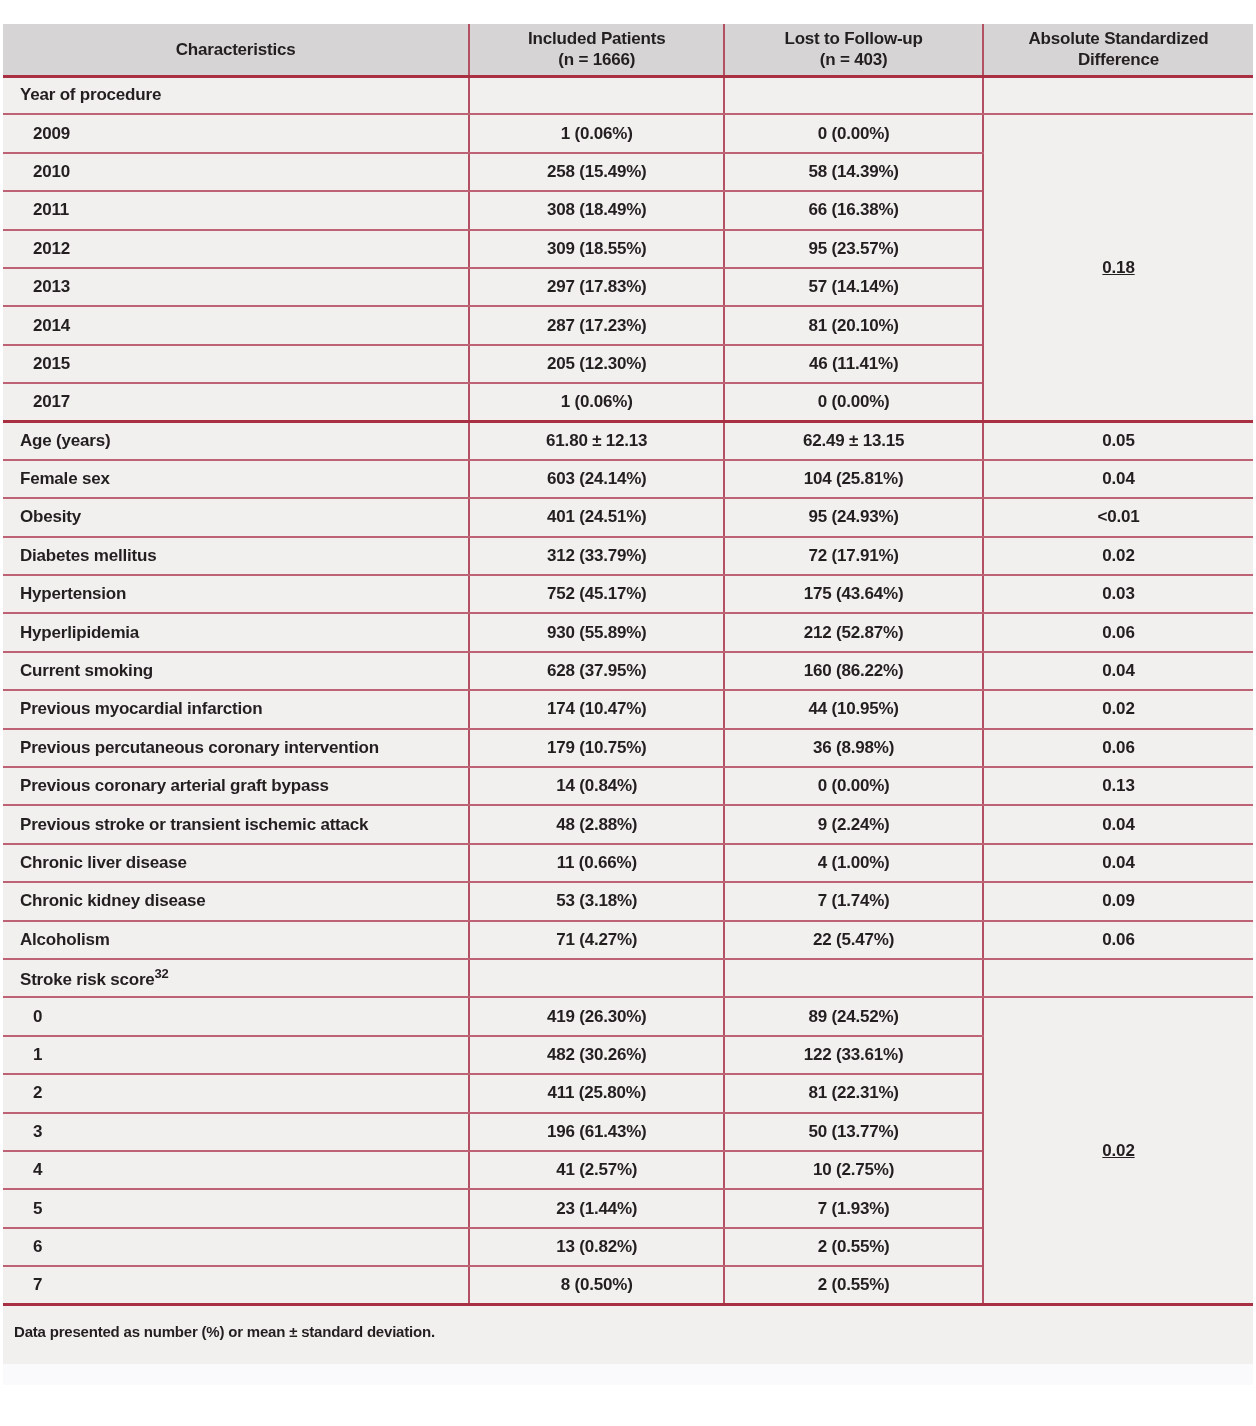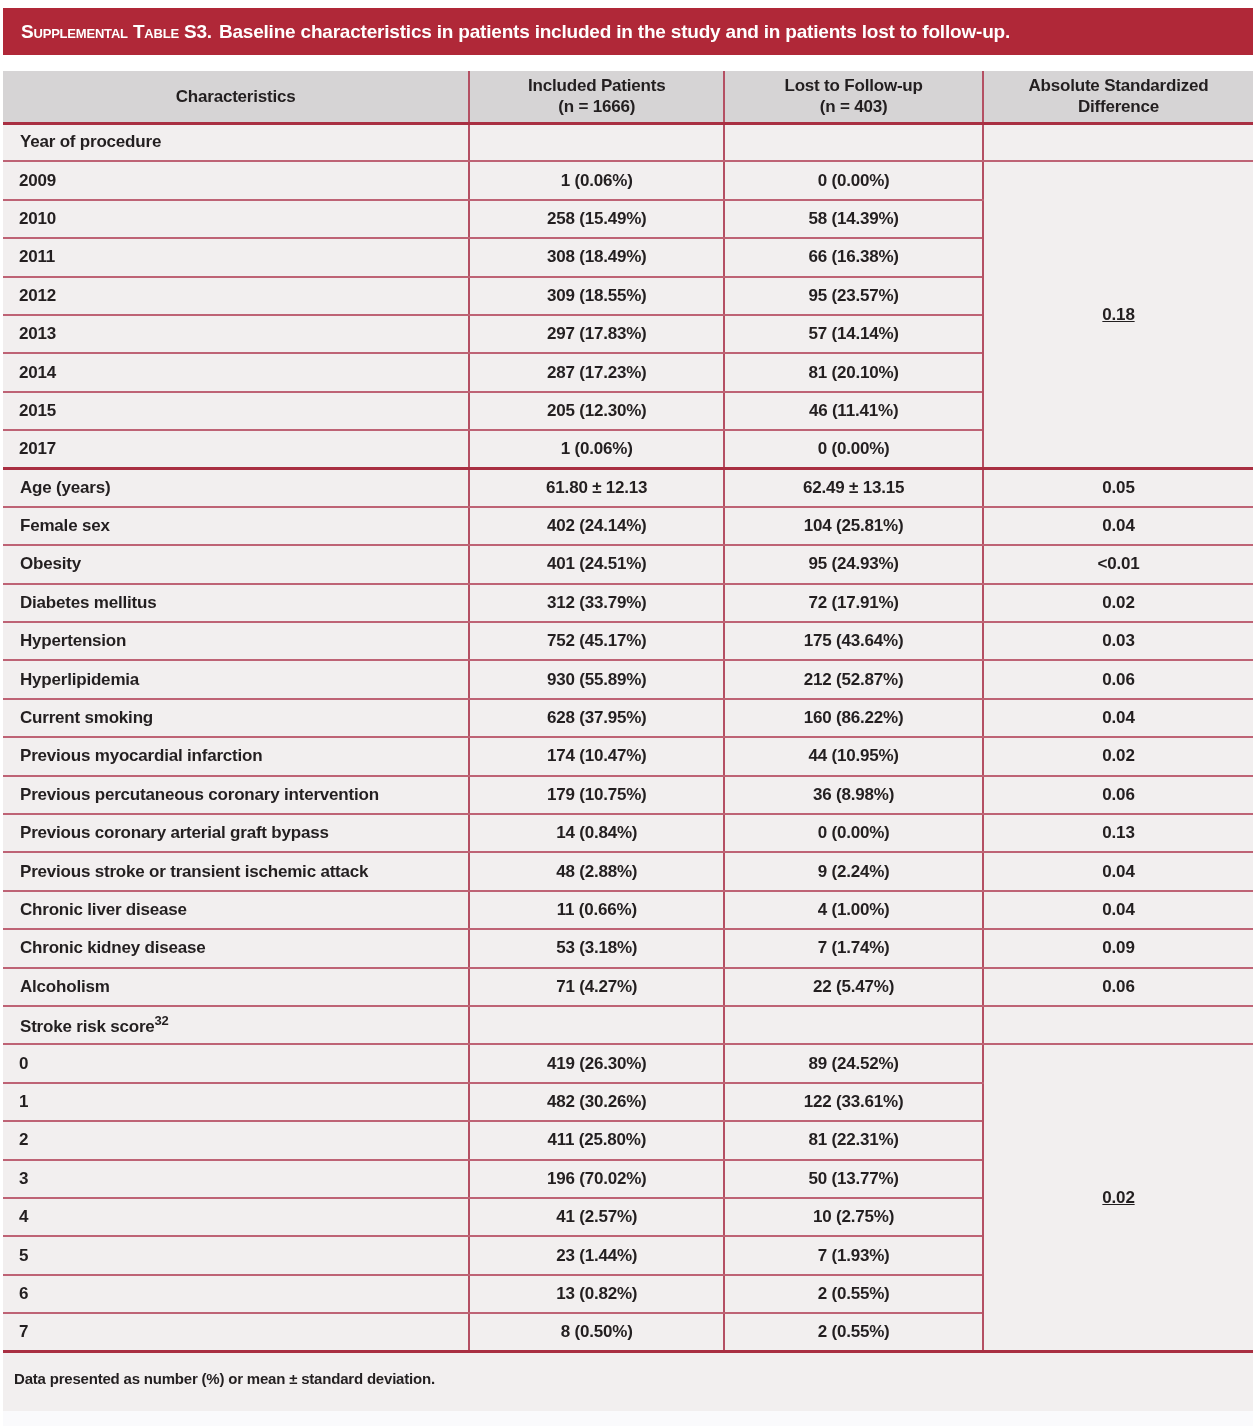--- a/index.html
+++ b/index.html
@@ -63,21 +63,21 @@
     background:var(--cell-bg);
     border-bottom:2px solid var(--line);
     height:38.4px;
     font-size:17px;
     font-weight:700;
     letter-spacing:-0.2px;
     padding:2px 6px;
   }
   td.lbl{text-align:left;}
   td.sec{padding-left:17px;}
-  td.item{padding-left:16px;}
+  td.item{padding-left:30px;}
   td.val, td.asd{text-align:center;}
   td.merged{
     vertical-align:middle;
     border-bottom:3px solid var(--red-dark);
     text-decoration:underline;
   }
   tr.thick td{border-bottom:3px solid var(--red-dark);}
   sup{font-size:13px;font-weight:700;}
   .footnote{
     background:var(--cell-bg);
@@ -89,24 +89,20 @@
   .bottom-strip{
     height:21px;
     background:#fafafc;
   }
 </style>
 </head>
 <body>
 
 <div class="page">
 
-  <div class="title-bar">
-    <span class="sc">Supplemental Table S3.</span>
-    <span>Baseline characteristics in patients included in the study and in patients lost to follow-up.</span>
-  </div>
 
   <table>
     <colgroup>
       <col class="c1">
         <col class="c2">
         <col class="c3">
         <col class="c4">
     </colgroup>
     <thead>
       <tr>
@@ -176,21 +172,21 @@
           <td class="val">0 (0.00%)</td>
         </tr>
         <tr>
           <td class="lbl sec">Age (years)</td>
           <td class="val">61.80 ± 12.13</td>
           <td class="val">62.49 ± 13.15</td>
           <td class="asd">0.05</td>
         </tr>
         <tr>
           <td class="lbl sec">Female sex</td>
-          <td class="val">402 (24.14%)</td>
+          <td class="val">603 (24.14%)</td>
           <td class="val">104 (25.81%)</td>
           <td class="asd">0.04</td>
         </tr>
         <tr>
           <td class="lbl sec">Obesity</td>
           <td class="val">401 (24.51%)</td>
           <td class="val">95 (24.93%)</td>
           <td class="asd">&lt;0.01</td>
         </tr>
         <tr>
@@ -276,21 +272,21 @@
           <td class="val">482 (30.26%)</td>
           <td class="val">122 (33.61%)</td>
         </tr>
         <tr>
           <td class="lbl item">2</td>
           <td class="val">411 (25.80%)</td>
           <td class="val">81 (22.31%)</td>
         </tr>
         <tr>
           <td class="lbl item">3</td>
-          <td class="val">196 (70.02%)</td>
+          <td class="val">196 (61.43%)</td>
           <td class="val">50 (13.77%)</td>
         </tr>
         <tr>
           <td class="lbl item">4</td>
           <td class="val">41 (2.57%)</td>
           <td class="val">10 (2.75%)</td>
         </tr>
         <tr>
           <td class="lbl item">5</td>
           <td class="val">23 (1.44%)</td>

